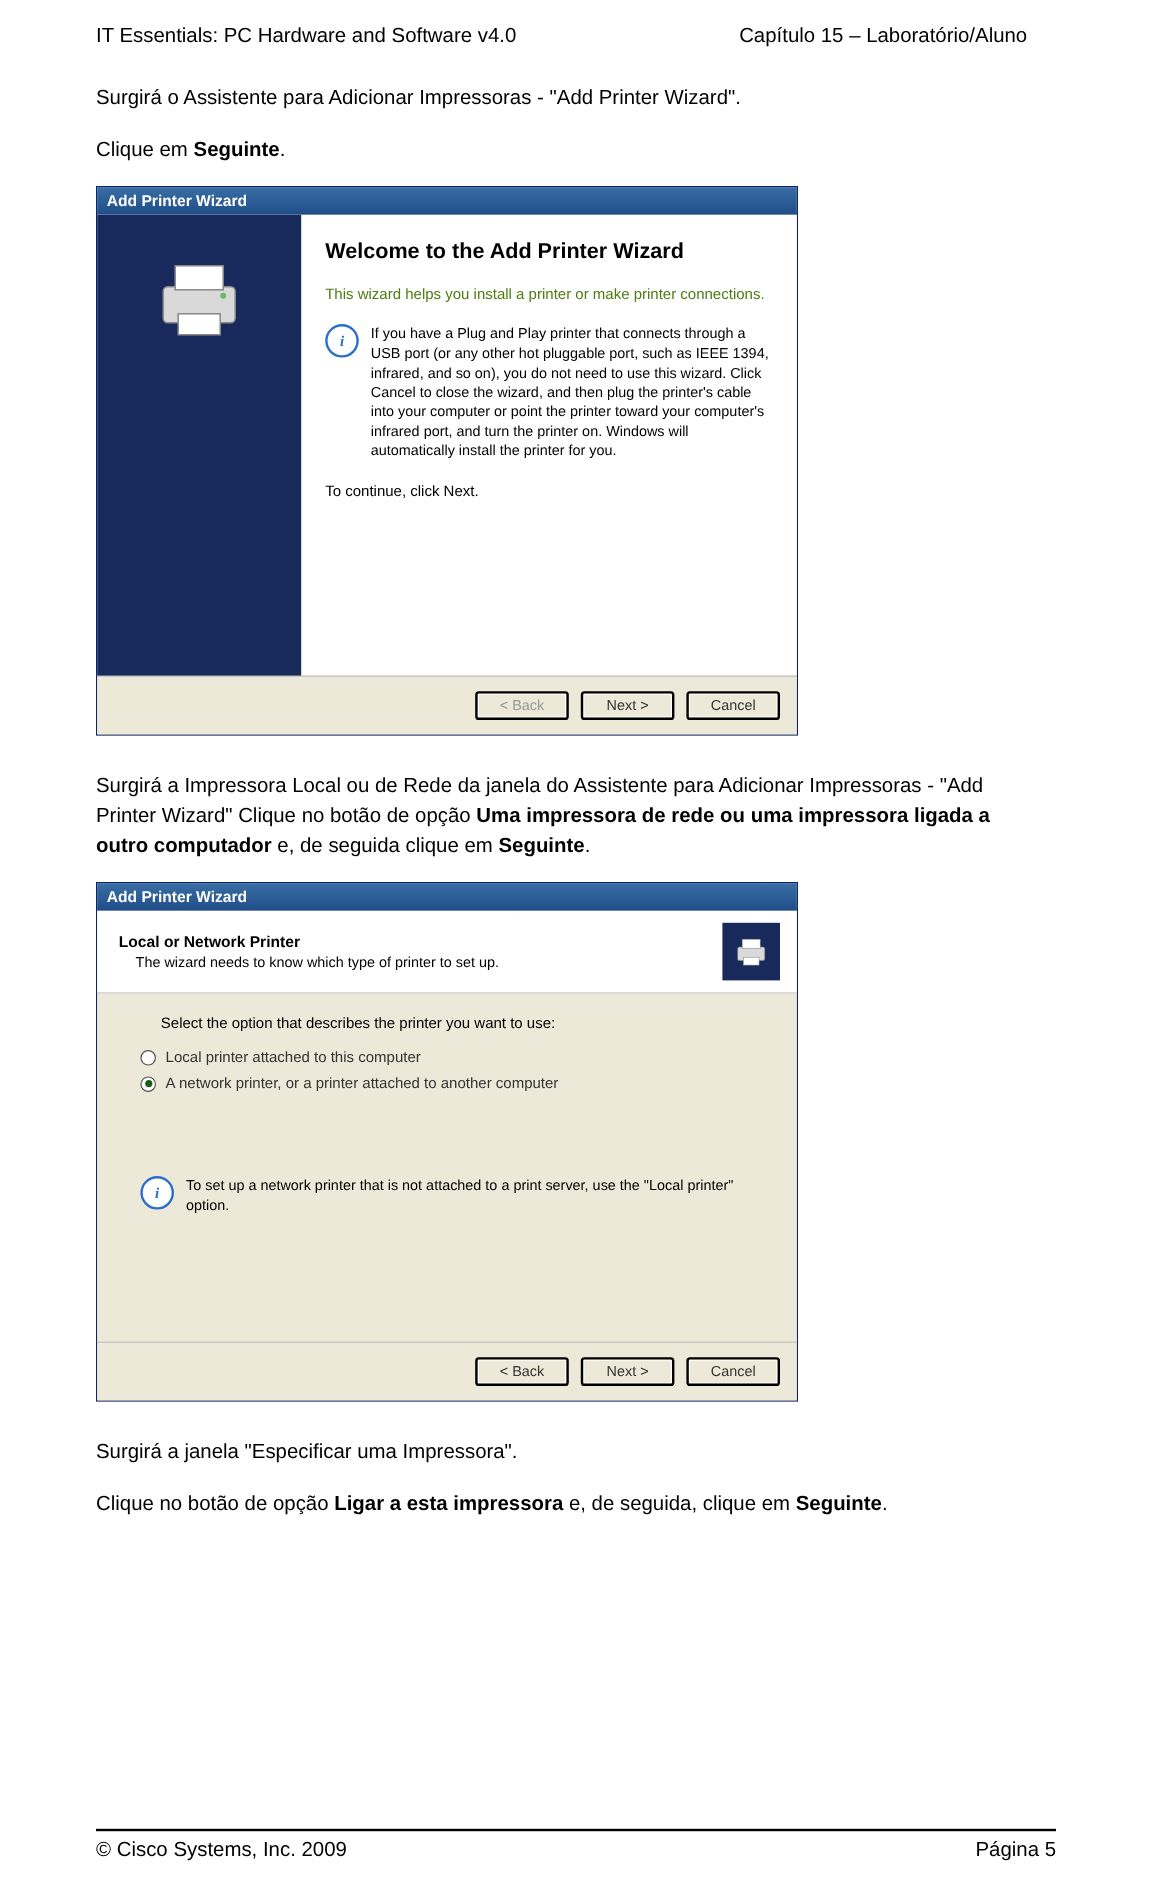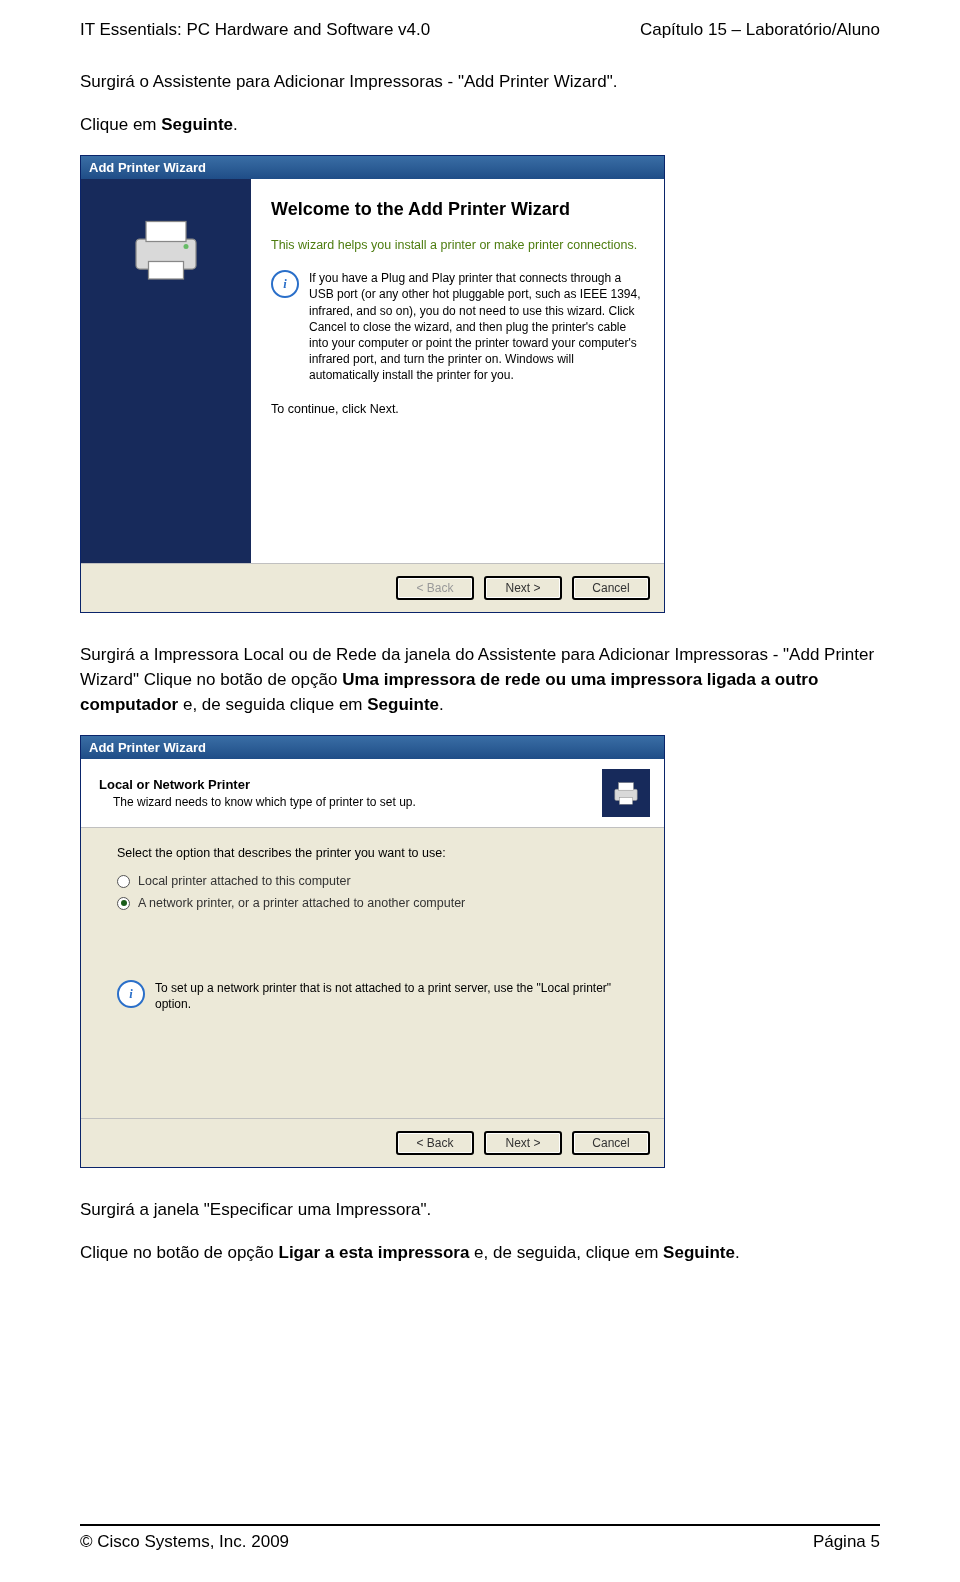--- a/index.html
+++ b/index.html
@@ -5,21 +5,21 @@
   * { box-sizing: border-box; margin: 0; padding: 0; }
   body {
     width: 960px;
     height: 1582px;
     font-family: Arial, Helvetica, sans-serif;
     background: #fff;
     color: #000;
     position: relative;
   }
   .page {
-    padding: 20px 80px 0 80px;
+    padding: 20px 104px 0 80px;
   }
   .page-header {
     display: flex;
     justify-content: space-between;
     font-size: 17px;
     margin-bottom: 30px;
   }
   .body-text {
     font-size: 17px;
     line-height: 1.45;
@@ -126,21 +126,21 @@
     background:#172a5b;
     display:flex; align-items:center; justify-content:center;
   }
   .head2-icon svg { width:30px; height:30px; }
 
   .wizard-body2 {
     background:#ece9d8;
     padding: 18px 30px 10px 36px;
     height: 290px;
   }
-  .body2-label { font-size:12.5px; color:#000; margin-bottom: 14px; }
+  .body2-label { font-size:12.5px; color:#000; margin-bottom: 14px; margin-left: 17px; }
   .radio-row { display:flex; align-items:center; gap:8px; margin-bottom:8px; font-size:12.5px; }
   .radio-row.indent { margin-left: 24px; color:#888; }
   .radio {
     width:13px; height:13px; border-radius:50%;
     border:1px solid #555; background:#fff; display:inline-flex;
     align-items:center; justify-content:center; flex-shrink:0;
   }
   .radio.selected::after { content:""; width:6px; height:6px; background:#1a5c1a; border-radius:50%; }
   .checkbox {
     width:13px; height:13px; border:1px solid #888; background:#f4f4f4;

